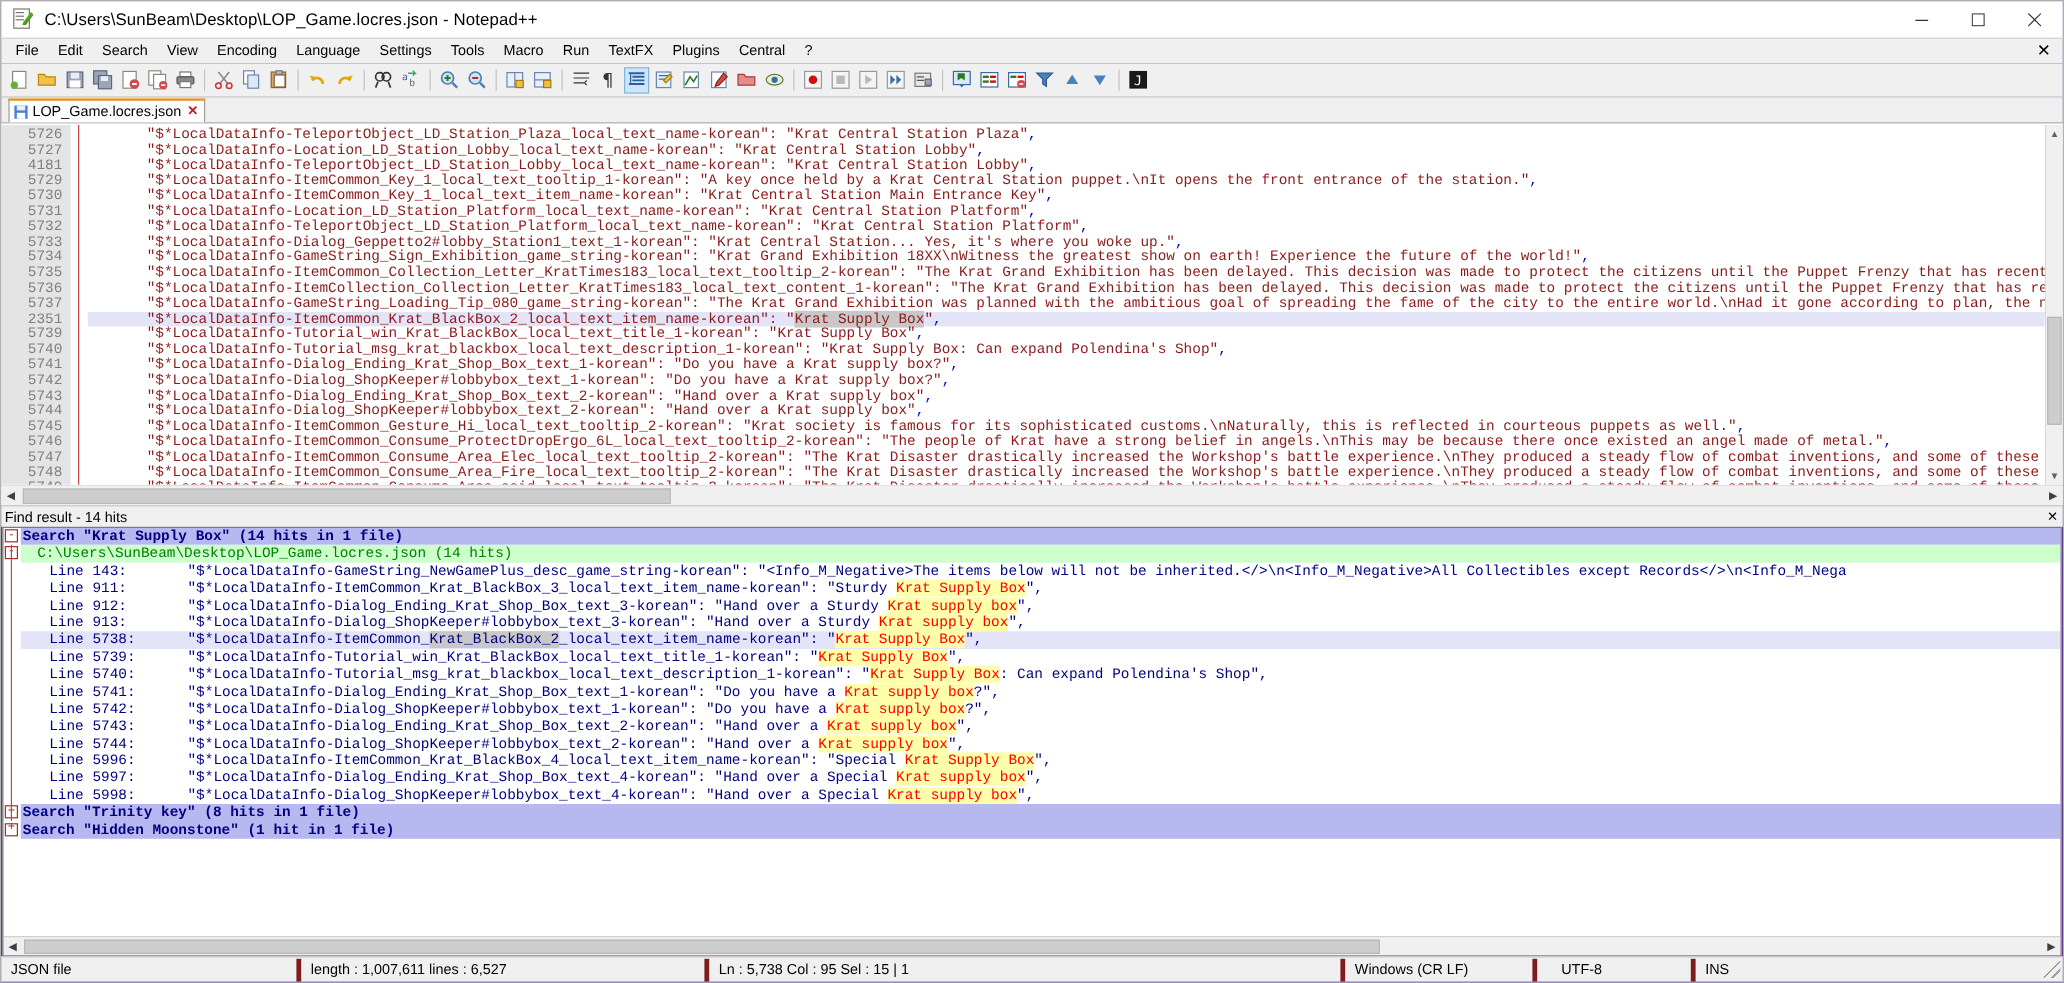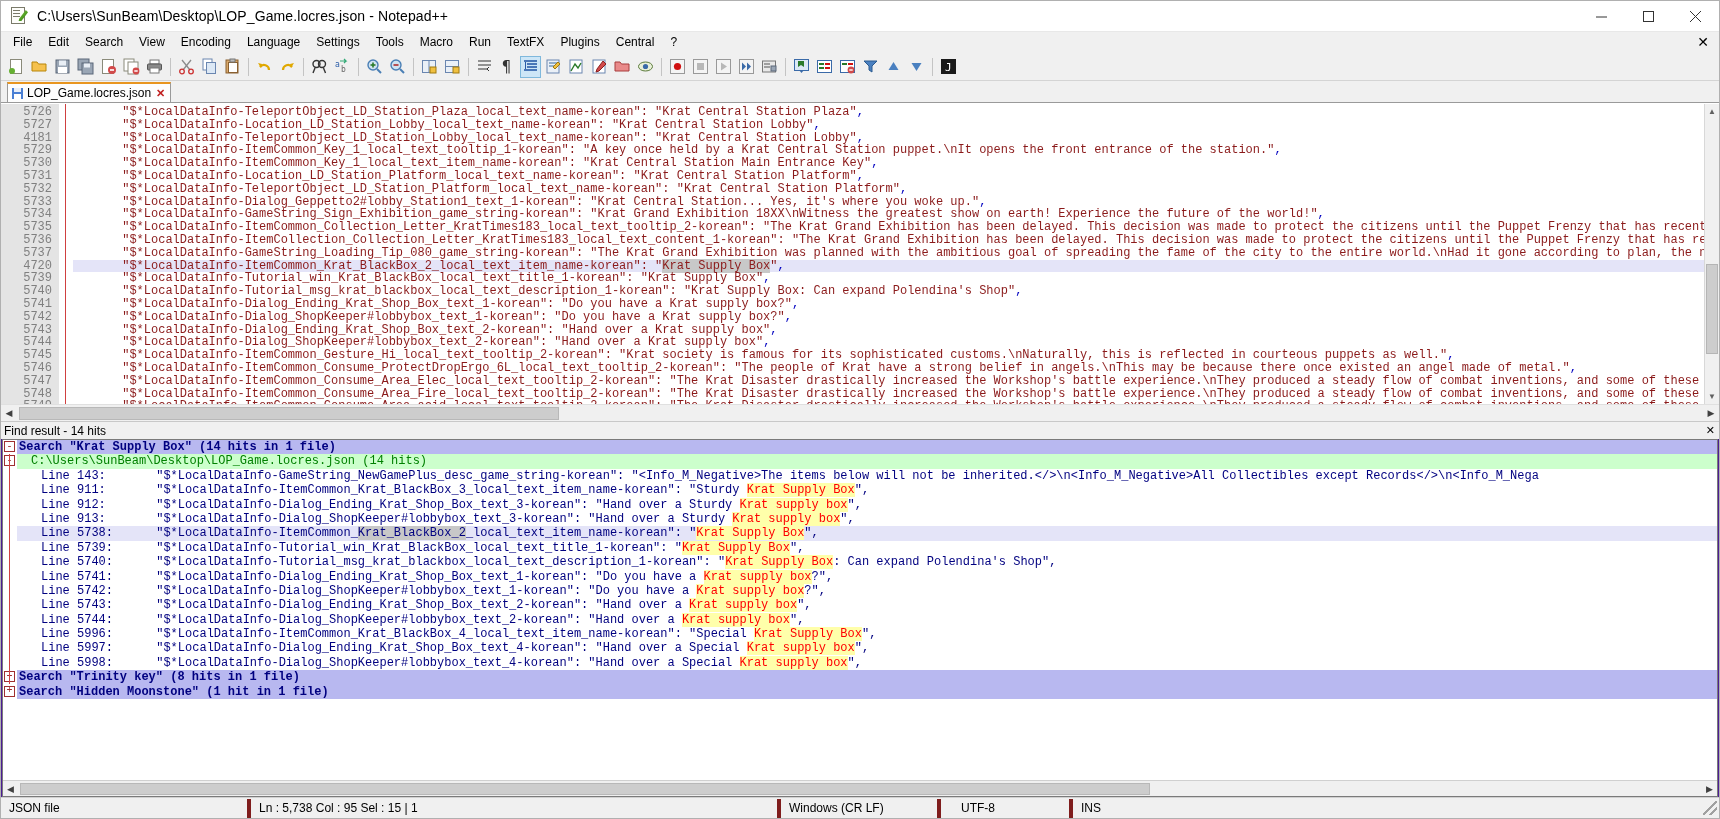--- a/index.html
+++ b/index.html
@@ -603,21 +603,21 @@
           <div>4181</div>
           <div>5729</div>
           <div>5730</div>
           <div>5731</div>
           <div>5732</div>
           <div>5733</div>
           <div>5734</div>
           <div>5735</div>
           <div>5736</div>
           <div>5737</div>
-          <div>4720</div>
+          <div>2351</div>
           <div>5739</div>
           <div>5740</div>
           <div>5741</div>
           <div>5742</div>
           <div>5743</div>
           <div>5744</div>
           <div>5745</div>
           <div>5746</div>
           <div>5747</div>
           <div>5748</div>
@@ -661,20 +661,21 @@
       <div class="arrow">◀</div>
       <div class="track">
         <div class="thumb"></div>
       </div>
       <div class="arrow">▶</div>
     </div>
   </div>
 
   <div class="statusbar">
     <div class="sb-cell sb-type">JSON file</div>
+    <div class="sb-cell sb-len">length : 1,007,611   lines : 6,527</div>
     <div class="sb-cell sb-pos">Ln : 5,738   Col : 95   Sel : 15 | 1</div>
     <div class="sb-cell sb-eol">Windows (CR LF)</div>
     <div class="sb-cell sb-enc">UTF-8</div>
     <div class="sb-cell sb-ins">INS</div>
     <div class="sb-grip"></div>
   </div>
 
 </div>
 
 </body></html>

